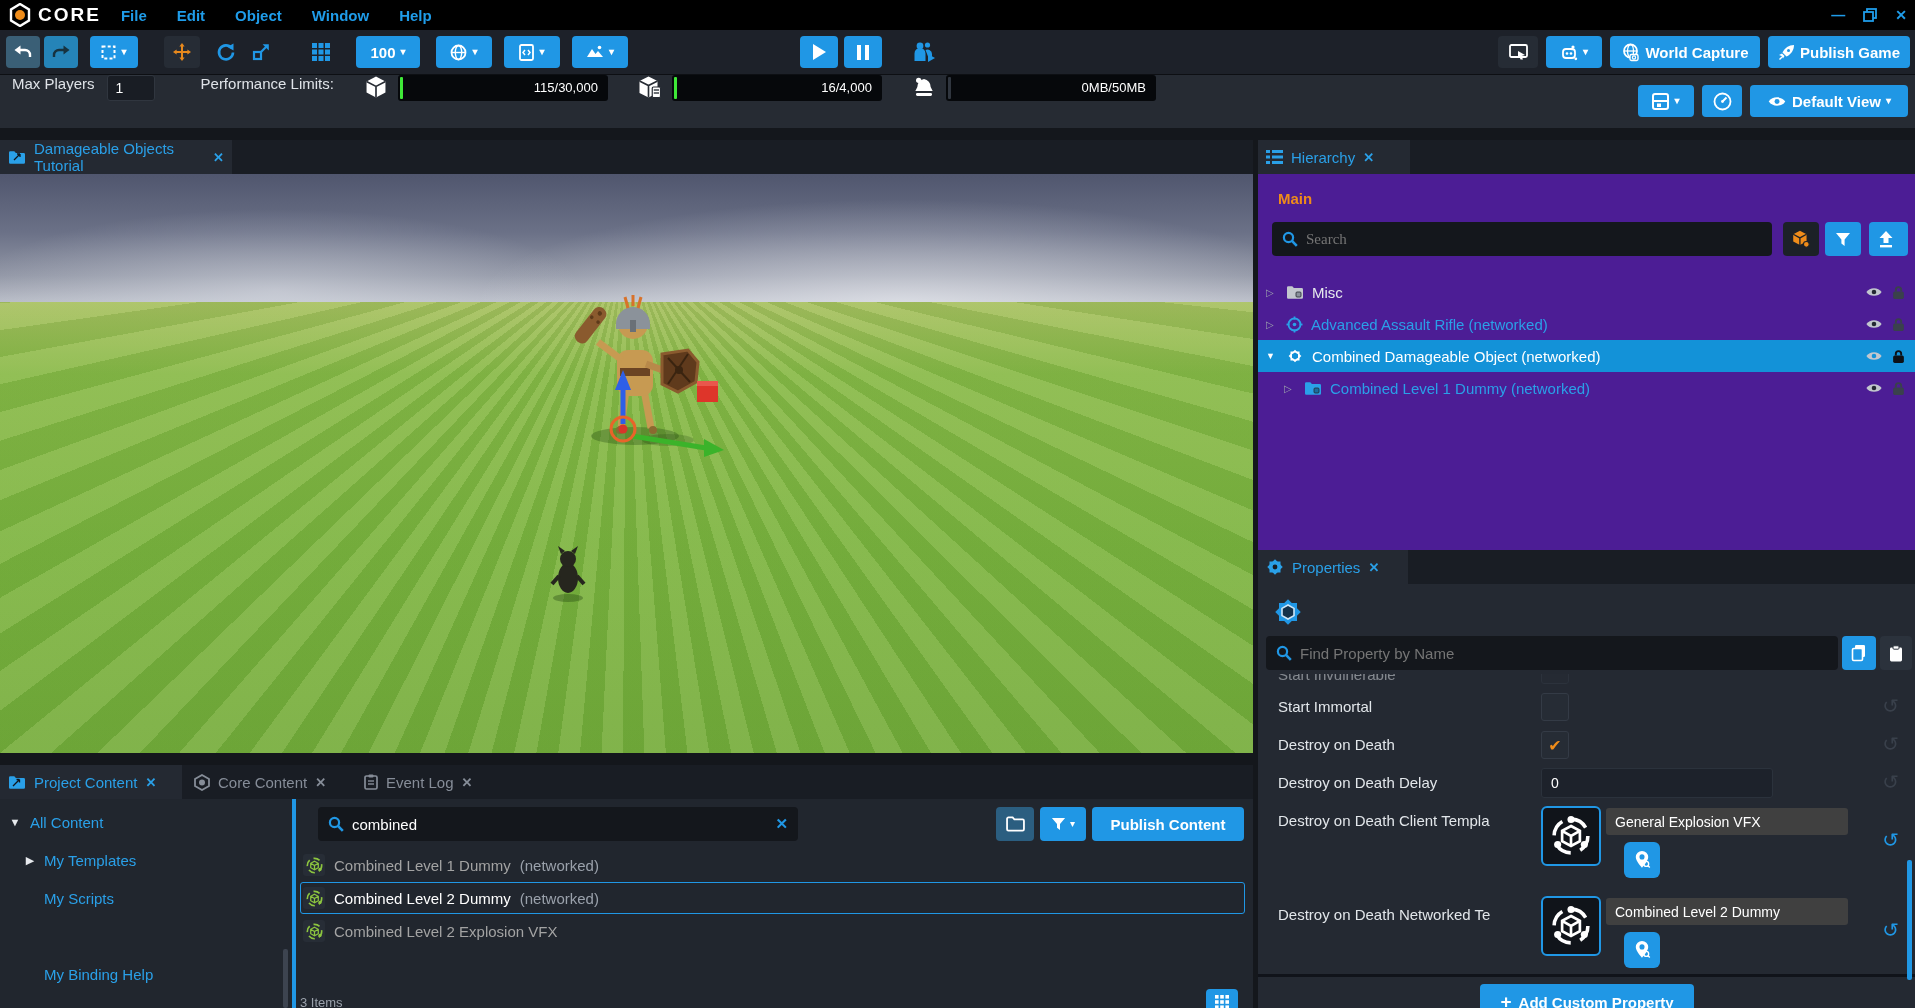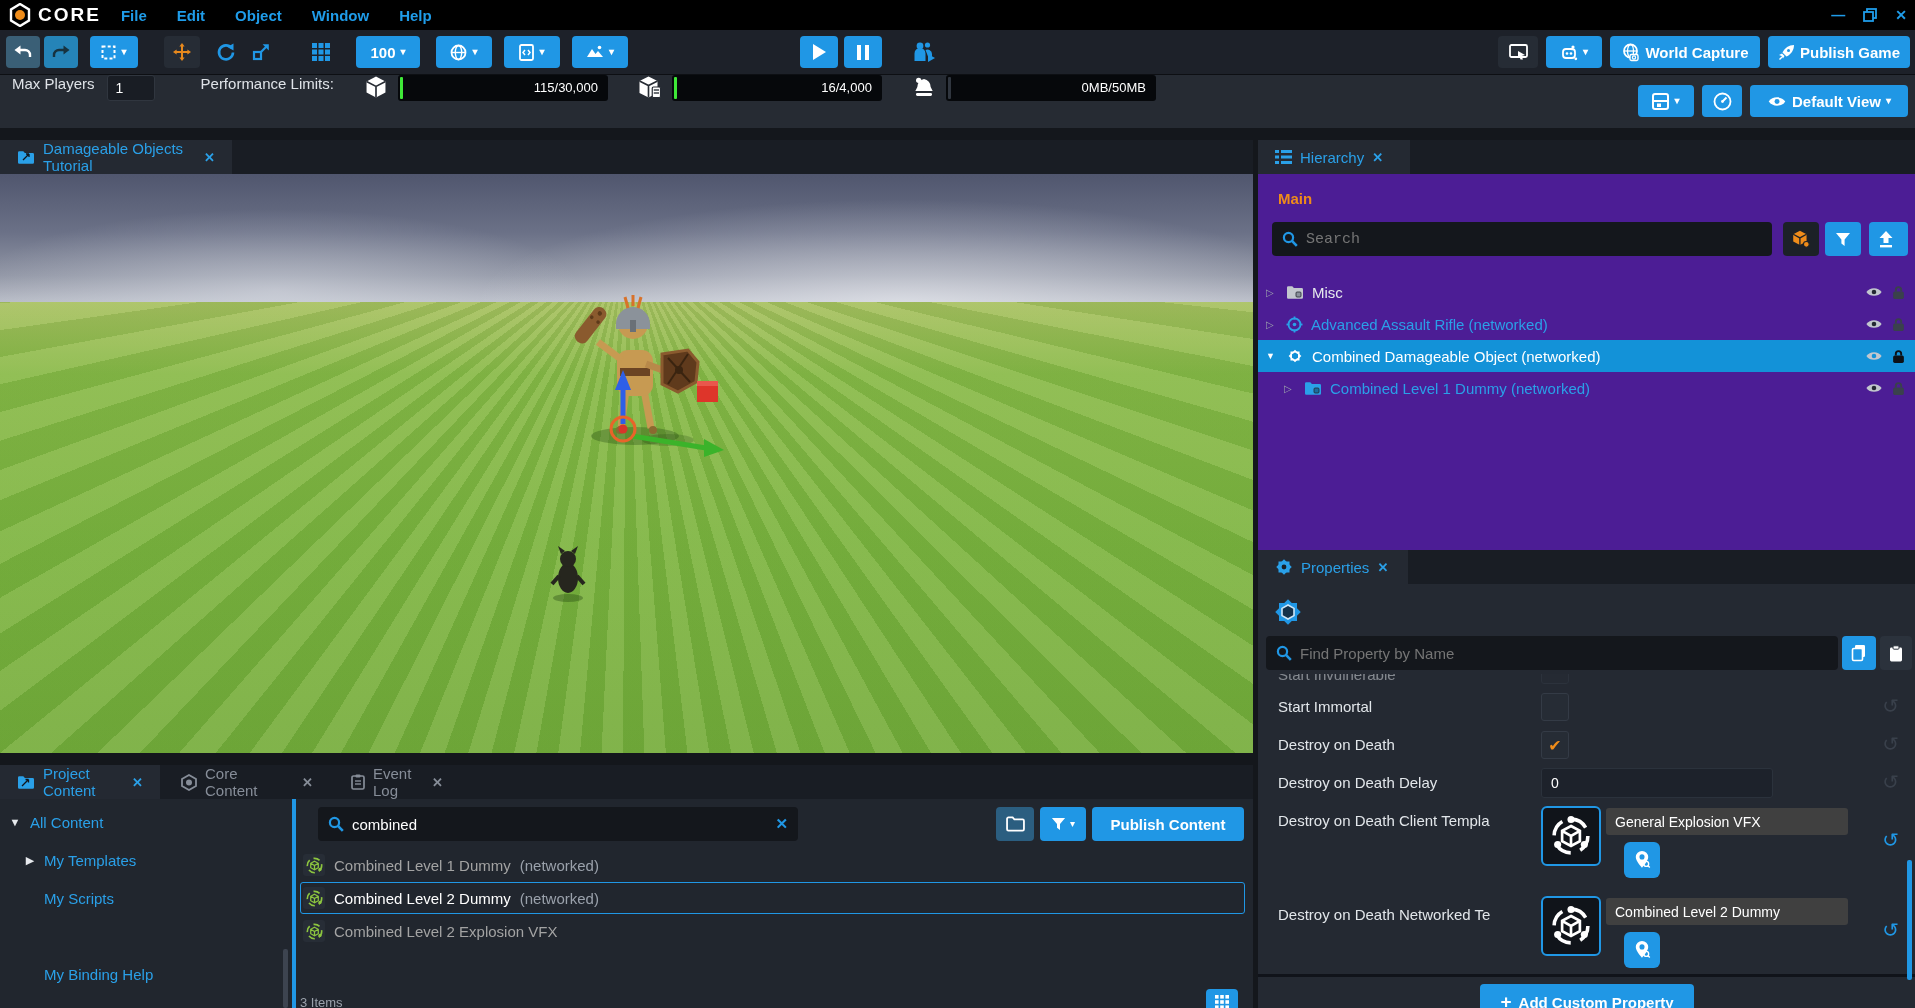--- a/index.html
+++ b/index.html
@@ -28,21 +28,21 @@
   
   .statsbar{position:absolute;left:0;top:74px;width:1915px;height:54px;background:#262b33;border-top:1px solid #0d0f13;display:flex;}
   .stat-label{color:#dfe3e8;margin-left:12px}
   .mp-input{width:48px;height:26px;margin-left:12px;background:#191d24;border:1px solid #30363f;border-radius:3px;color:#fff;padding-left:8px;font-size:14px;font-family:"Liberation Sans",sans-serif}
   .meter{position:relative;width:210px;height:26px;margin-left:10px;background:#06080b;border-radius:3px}
   .meter .bar{position:absolute;left:2px;top:2px;bottom:2px;width:3px;background:#3fe838;border-radius:1px}
   .meter .val{position:absolute;right:10px;top:0;height:26px;line-height:26px;font-size:13px;color:#fff}
   .sb-right{position:absolute;right:7px;top:10px;display:flex;gap:8px}
   
   .vp-strip{position:absolute;left:0;top:140px;width:1253px;height:34px;background:#191d24}
-  .tab{height:34px;display:flex;align-items:center;gap:8px;padding:0 17px;background:#242932;color:#2aa0e8;cursor:pointer}
+  .tab{height:34px;display:flex;align-items:center;gap:8px;padding:0 8px;background:#242932;color:#2aa0e8;cursor:pointer}
   .tab .x{font-size:13px;font-weight:bold}
   .tab.inactive{background:transparent;color:#868d98}
   .vp-tab{position:absolute;left:0;top:0;width:232px}
   .viewport{position:absolute;left:0;top:174px;width:1253px;height:579px;overflow:hidden;background:#7ab23f}
   .sky{position:absolute;left:0;top:0;width:100%;height:130px;
     background:
       radial-gradient(55% 130% at 72% 100%, rgba(246,247,251,.55), rgba(246,247,251,0) 62%),
       radial-gradient(35% 90% at 22% 90%, rgba(236,239,245,.4), transparent 70%),
       linear-gradient(180deg,#50566e 0%,#6b7187 45%,#9196a5 78%,#bbbfc9 100%)}
   .ground{position:absolute;left:0;top:128px;right:0;bottom:0;
@@ -67,21 +67,21 @@
   .itm-ic{width:22px;height:22px;border-radius:3px;background:#272d36;display:flex;align-items:center;justify-content:center}
   .cb-count{position:absolute;left:300px;top:196px;color:#9aa1ab;font-size:13px}
   .side-scroll{position:absolute;left:283px;top:150px;width:5px;height:59px;background:#3d4450;border-radius:2px}
   
   .rcol{position:absolute;left:1258px;top:0;width:657px;height:1008px}
   .h-strip{position:absolute;left:0;top:140px;width:657px;height:34px;background:#191d24}
   .h-body{position:absolute;left:0;top:174px;width:657px;height:422px;background:#4c1d95}
   .scene-name{position:absolute;left:20px;top:16px;color:#ef8c1a;font-weight:bold}
   .film-btn{position:absolute;left:614px;top:8px;width:34px;height:34px}
   .h-search{position:absolute;left:14px;top:48px;width:500px;height:34px;padding:0 10px;gap:8px}
-  .h-search input{flex:1;background:transparent;border:none;outline:none;color:#c6ccd4;font-size:15px;font-family:Liberation Mono, monospace}
+  .h-search input{flex:1;background:transparent;border:none;outline:none;color:#c6ccd4;font-size:15px;font-family:Liberation Serif, serif}
   .sq-btn{position:absolute;top:48px;width:36px;height:34px;border-radius:4px;display:flex;align-items:center;justify-content:center;background:#2097e5;color:#fff;cursor:pointer}
   .sq-btn.dark{background:#1c2127}
   .tree{position:absolute;left:0;top:102px;width:657px}
   .trow{position:relative;height:32px;display:flex;align-items:center;gap:8px;padding-left:8px;color:#2aa0e8}
   .trow .arrow{color:#9aa1ab;font-size:10px;width:12px}
   .trow.white{color:#e6e9ed}
   .trow.selected{background:#1392d8;color:#fff}
   .trow.selected .arrow{color:#fff}
   .trow.indent{padding-left:26px}
   .row-eye{position:absolute;right:32px;color:#c2c7ce}
@@ -419,21 +419,21 @@
     <ellipse cx="23" cy="32" rx="10" ry="15" fill="#26261e"></ellipse>
     <circle cx="23" cy="13" r="8" fill="#26261e"></circle>
     <polygon points="16,8 13,0 20,5" fill="#26261e"></polygon>
     <polygon points="30,8 33,0 26,5" fill="#26261e"></polygon>
     <line x1="14" y1="30" x2="7" y2="38" stroke="#26261e" stroke-width="4"></line>
     <line x1="32" y1="30" x2="39" y2="38" stroke="#26261e" stroke-width="4"></line>
   </svg>
 </div>
 
 <div class="cb-strip">
-  <div class="tab" style="width:160px">
+  <div class="tab" style="width:182px">
     <svg class="ic" width="18" height="15" viewBox="0 0 18 15">
         <path d="M1 2.6 a1.3 1.3 0 0 1 1.3-1.3 h4 l1.6 1.8 h7.8 a1.3 1.3 0 0 1 1.3 1.3 v8 a1.3 1.3 0 0 1-1.3 1.3 H2.3 A1.3 1.3 0 0 1 1 12.4 Z" fill="#2aa0e8"></path>
         <path d="M5 11 L11.5 4.5 M11.5 4.5 h-3 M11.5 4.5 v3" stroke="#10141a" stroke-width="1.3" fill="none"></path>
       </svg>
     <span>Project Content</span>
     <span class="x">✕</span>
   </div>
   <div class="tab inactive" style="width:166px;margin-left:4px">
     <svg class="ic" width="16" height="17" viewBox="0 0 16 17">
         <polygon points="8,1 15,5 15,12 8,16 1,12 1,5" fill="none" stroke="#868d98" stroke-width="1.8"></polygon>

